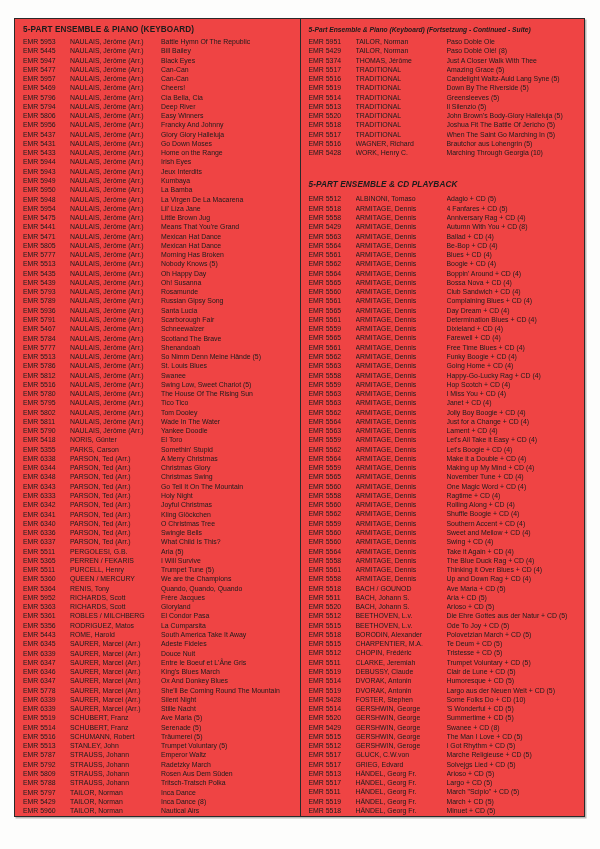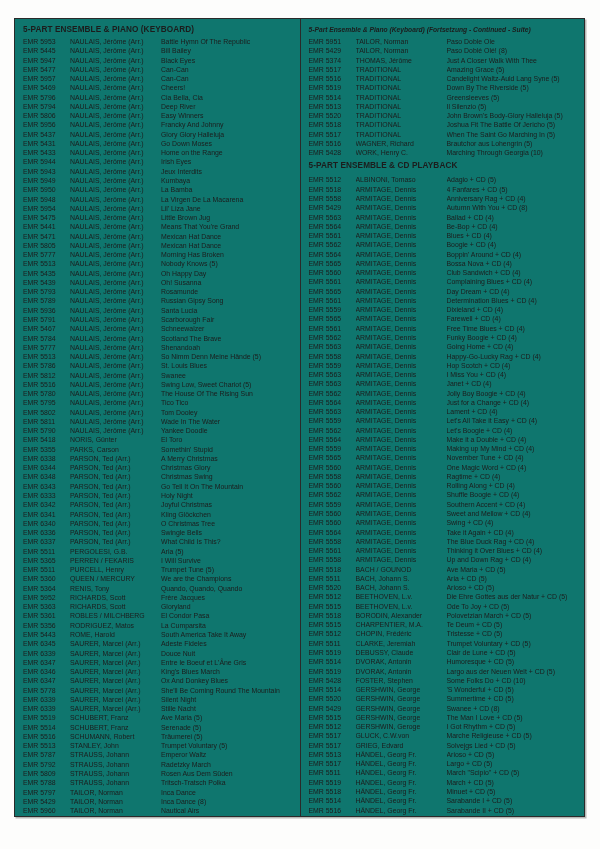--- a/index.html
+++ b/index.html
@@ -18,21 +18,21 @@
   }
   .frame {
     position: absolute;
     left: 14px;
     top: 18px;
     width: 571px;
     height: 799px;
     border: 1px solid #2a2a2a;
     box-shadow: 1.5px 1.5px 0 #b9b9b6;
     display: flex;
-    background: #0f766e;
+    background: #ef4444;
     box-sizing: border-box;
   }
   .col {
     flex: 1 1 50%;
     padding: 5px 6px 4px 8px;
     box-sizing: border-box;
     overflow: hidden;
   }
   .col-right {
     border-left: 1px solid #2a2a2a;
@@ -51,23 +51,24 @@
     font-style: italic;
     line-height: 11px;
     margin-bottom: 2px;
     white-space: nowrap;
   }
   .col-header-cd {
     font-size: 8.2px;
     font-weight: bold;
     line-height: 11px;
     letter-spacing: 0.1px;
-    margin-top: 3px;
+    margin-top: 22px;
     margin-bottom: 4px;
     white-space: nowrap;
+    font-style: italic;
   }
   .rows { display: block; }
   .row {
     display: flex;
     height: 9.28px;
     line-height: 9.28px;
     font-size: 6.9px;
     white-space: nowrap;
     overflow: hidden;
   }

